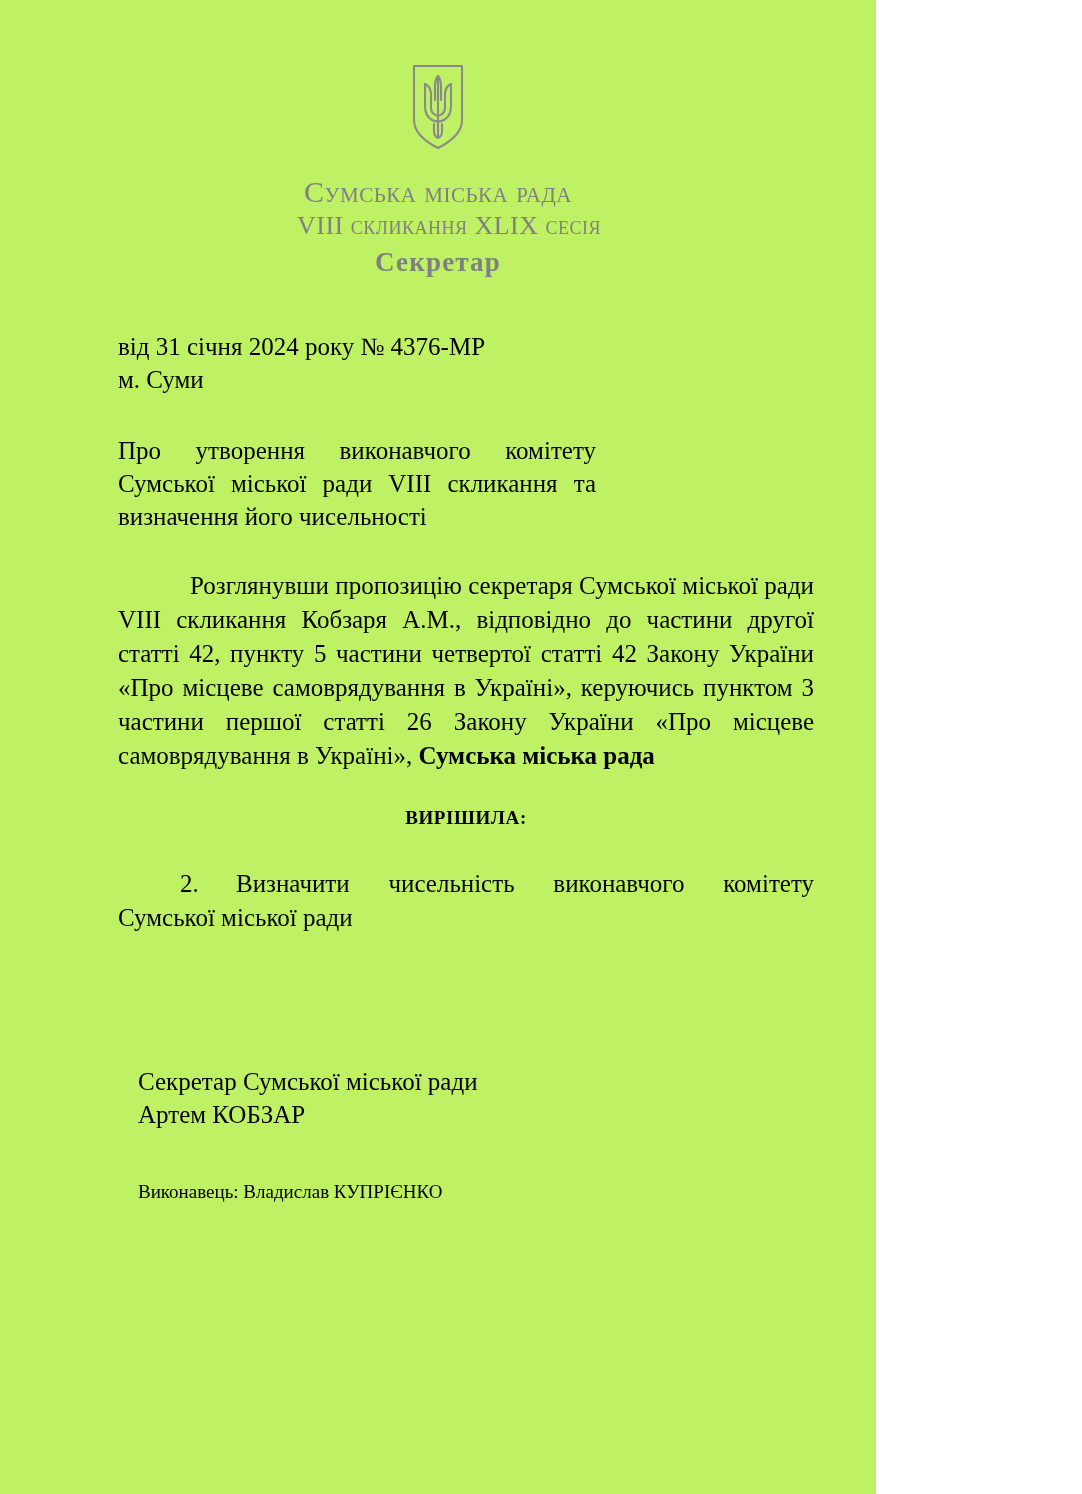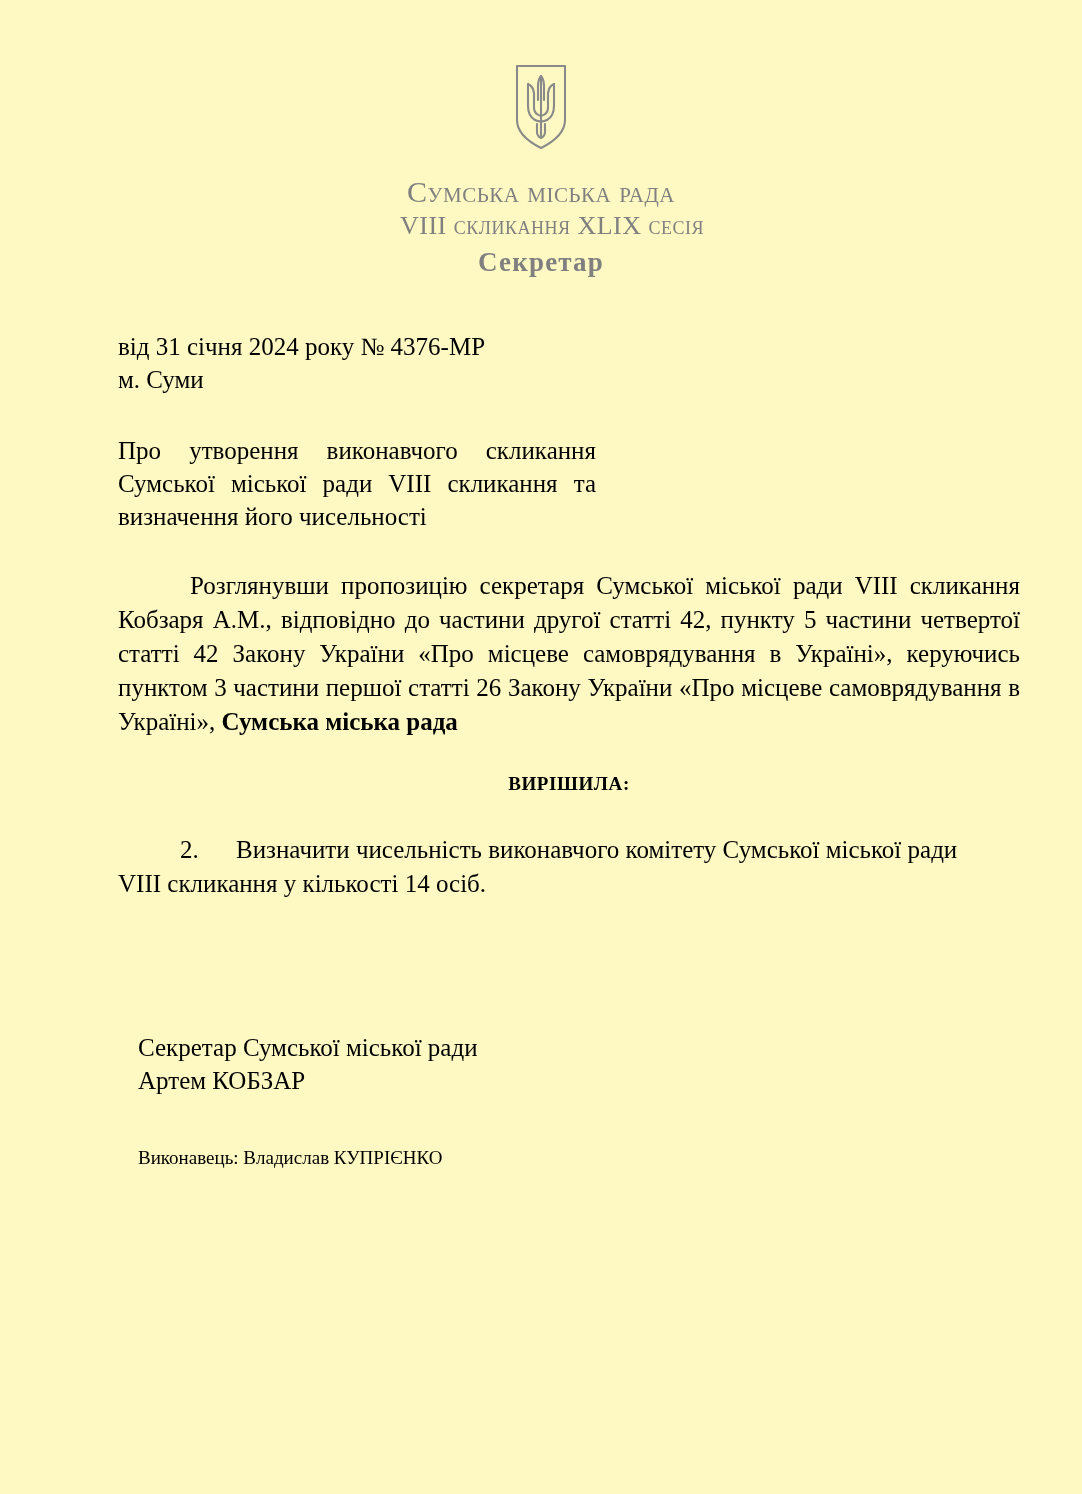--- a/index.html
+++ b/index.html
@@ -12,23 +12,23 @@
     width: 1082px;
     height: 1494px;
     font-family: "Liberation Serif", "DejaVu Serif", serif;
     color: #000000;
     position: relative;
     overflow: hidden;
   }
 
   .page {
     position: relative;
-    width: 1082px;
+    width: 876px;
     height: 1494px;
-    background: #fef9c3;
+    background: #bef264;
     box-sizing: border-box;
   }
 
   
   .emblem-wrap {
     text-align: center;
     padding-top: 62px;
     line-height: 0;
   }
   .emblem {
@@ -195,32 +195,31 @@
   </div>
 
   <div class="body-area">
 
     <div class="meta-block">
       <p class="meta-line">від 31 січня 2024 року № 4376-МР</p>
       <p class="meta-line">м. Суми</p>
     </div>
 
     <div class="subject-block">
-      <p class="subject-line">Про утворення виконавчого скликання</p>
+      <p class="subject-line">Про утворення виконавчого комітету</p>
       <p class="subject-line">Сумської міської ради VIII скликання та</p>
       <p class="subject-line last">визначення його чисельності</p>
     </div>
 
     <p class="preamble"><span>Розглянувши пропозицію секретаря Сумської міської ради VIII скликання Кобзаря А.М., відповідно до  частини другої  статті 42, пункту 5 частини четвертої статті 42 Закону України  «Про місцеве самоврядування в Україні», керуючись пунктом 3 частини першої статті 26 Закону України  «Про місцеве самоврядування в Україні», </span><b>Сумська міська рада</b></p>
 
     <p class="resolve-heading">ВИРІШИЛА:</p>
 
     <div class="items">
       <p class="item"><span class="num">2.</span><span>Визначити чисельність виконавчого комітету Сумської міської ради</span></p>
-      <p class="item-2-cont">VIII скликання у кількості 14 осіб.</p>
     </div>
 
     <div class="signature-row">
       <span class="sig-title">Секретар Сумської  міської ради</span>
       <span class="sig-spacer"></span>
       <span class="sig-name">Артем КОБЗАР</span>
     </div>
 
     <p class="executor">Виконавець: Владислав КУПРІЄНКО</p>
 

